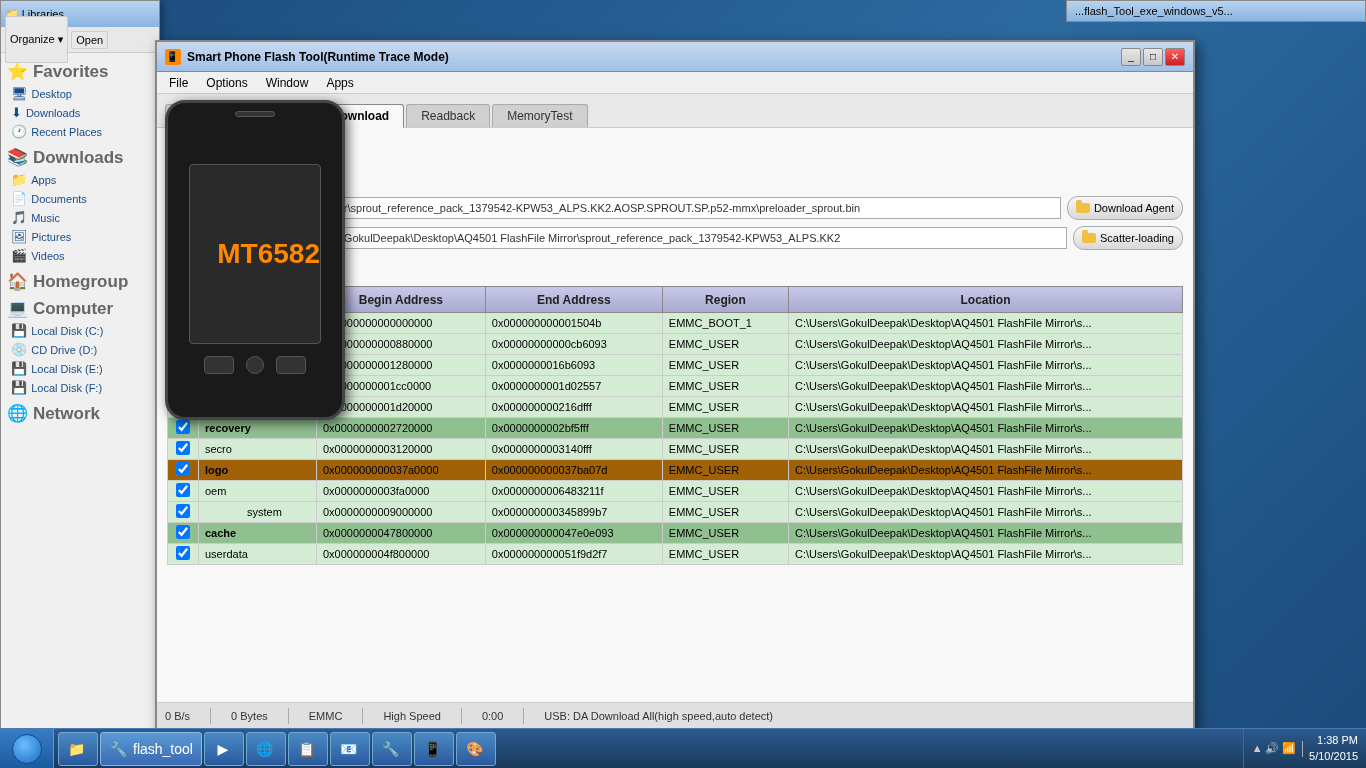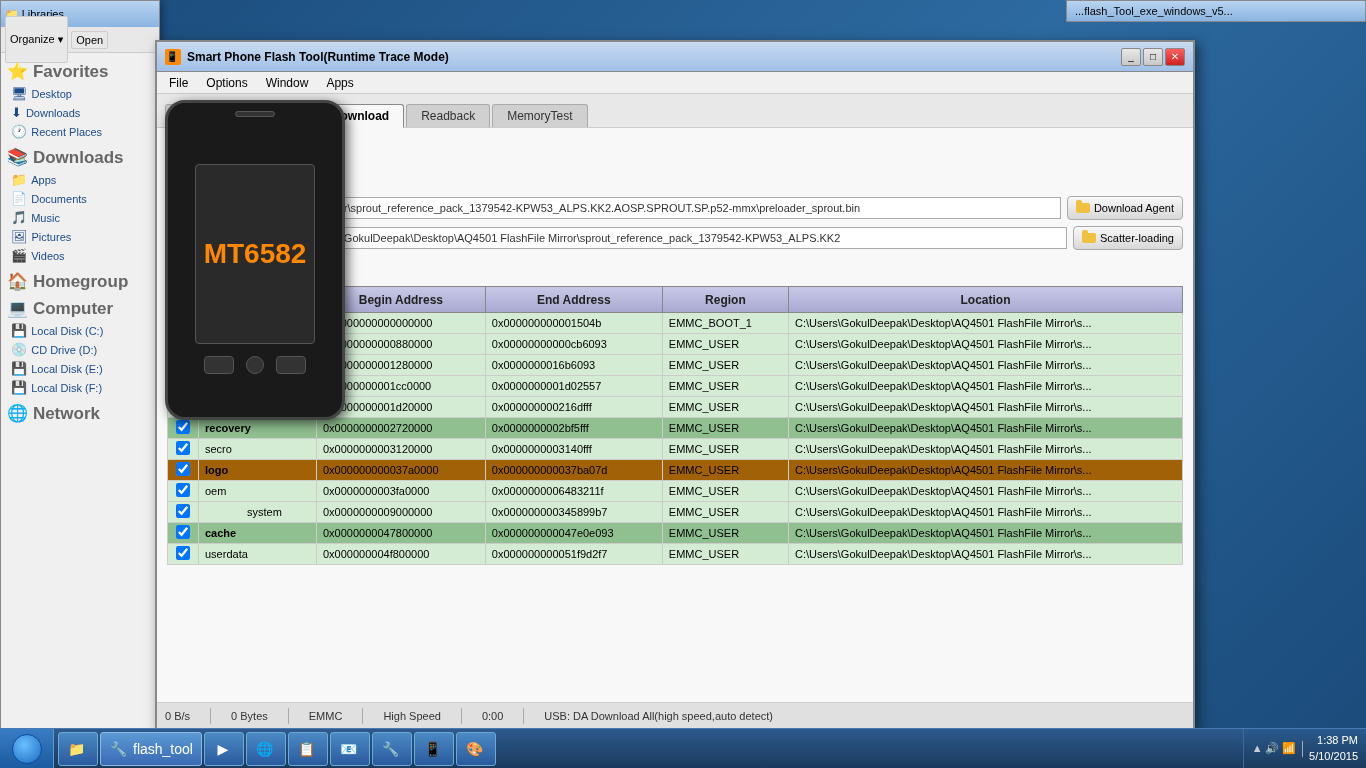--- a/index.html
+++ b/index.html
@@ -354,21 +354,21 @@
     .field-btn {
       height: 24px;
       padding: 0 8px;
       background: linear-gradient(to bottom, #f8f8f8, #d8d8d8);
       border: 1px solid #aaa;
       cursor: pointer;
       font-size: 11px;
       display: flex;
       align-items: center;
       gap: 4px;
-      border-radius: 4px;
+      border-radius: 11px;
       white-space: nowrap;
     }
 
     .folder-icon-sm {
       display: inline-block;
       width: 14px;
       height: 10px;
       background: #f0c040;
       border-radius: 0 2px 2px 2px;
       position: relative;
@@ -767,21 +767,21 @@
       <div class="status-sep"></div>
       <span class="status-item">High Speed</span>
       <div class="status-sep"></div>
       <span class="status-item">0:00</span>
       <div class="status-sep"></div>
       <span class="status-item">USB: DA Download All(high speed,auto detect)</span>
     </div>
   </div>
 
   <div style="position:absolute; top:100px; left:165px; width:180px; height:320px; background: #1a1a1a; border-radius: 20px; border: 3px solid #444; display:flex; flex-direction:column; align-items:center; justify-content:center; box-shadow: 3px 3px 12px rgba(0,0,0,0.6);">
-    <div style="width:120px; height:180px; background: #2a2a2a; border-radius:4px; display:flex; align-items:center; justify-content:center; border:1px solid #555;margin-top:17px;">
+    <div style="width:132px; height:180px; background: #2a2a2a; border-radius:4px; display:flex; align-items:center; justify-content:flex-end; border:1px solid #555;margin-top:17px;">
       <div style="color: #ff8800; font-size: 28px; font-weight:bold; font-family:Arial;">MT6582</div>
     </div>
     <div style="display:flex; gap:12px; margin-top:12px;">
       <div style="width:30px; height:18px; background:#333; border-radius:4px; border:1px solid #555;"></div>
       <div style="width:18px; height:18px; background:#333; border-radius:50%; border:1px solid #555;"></div>
       <div style="width:30px; height:18px; background:#333; border-radius:4px; border:1px solid #555;"></div>
     </div>
     <div style="position:absolute; top: 8px; width: 40px; height: 6px; background: #333; border-radius: 3px; border: 1px solid #555;"></div>
   </div>
 

